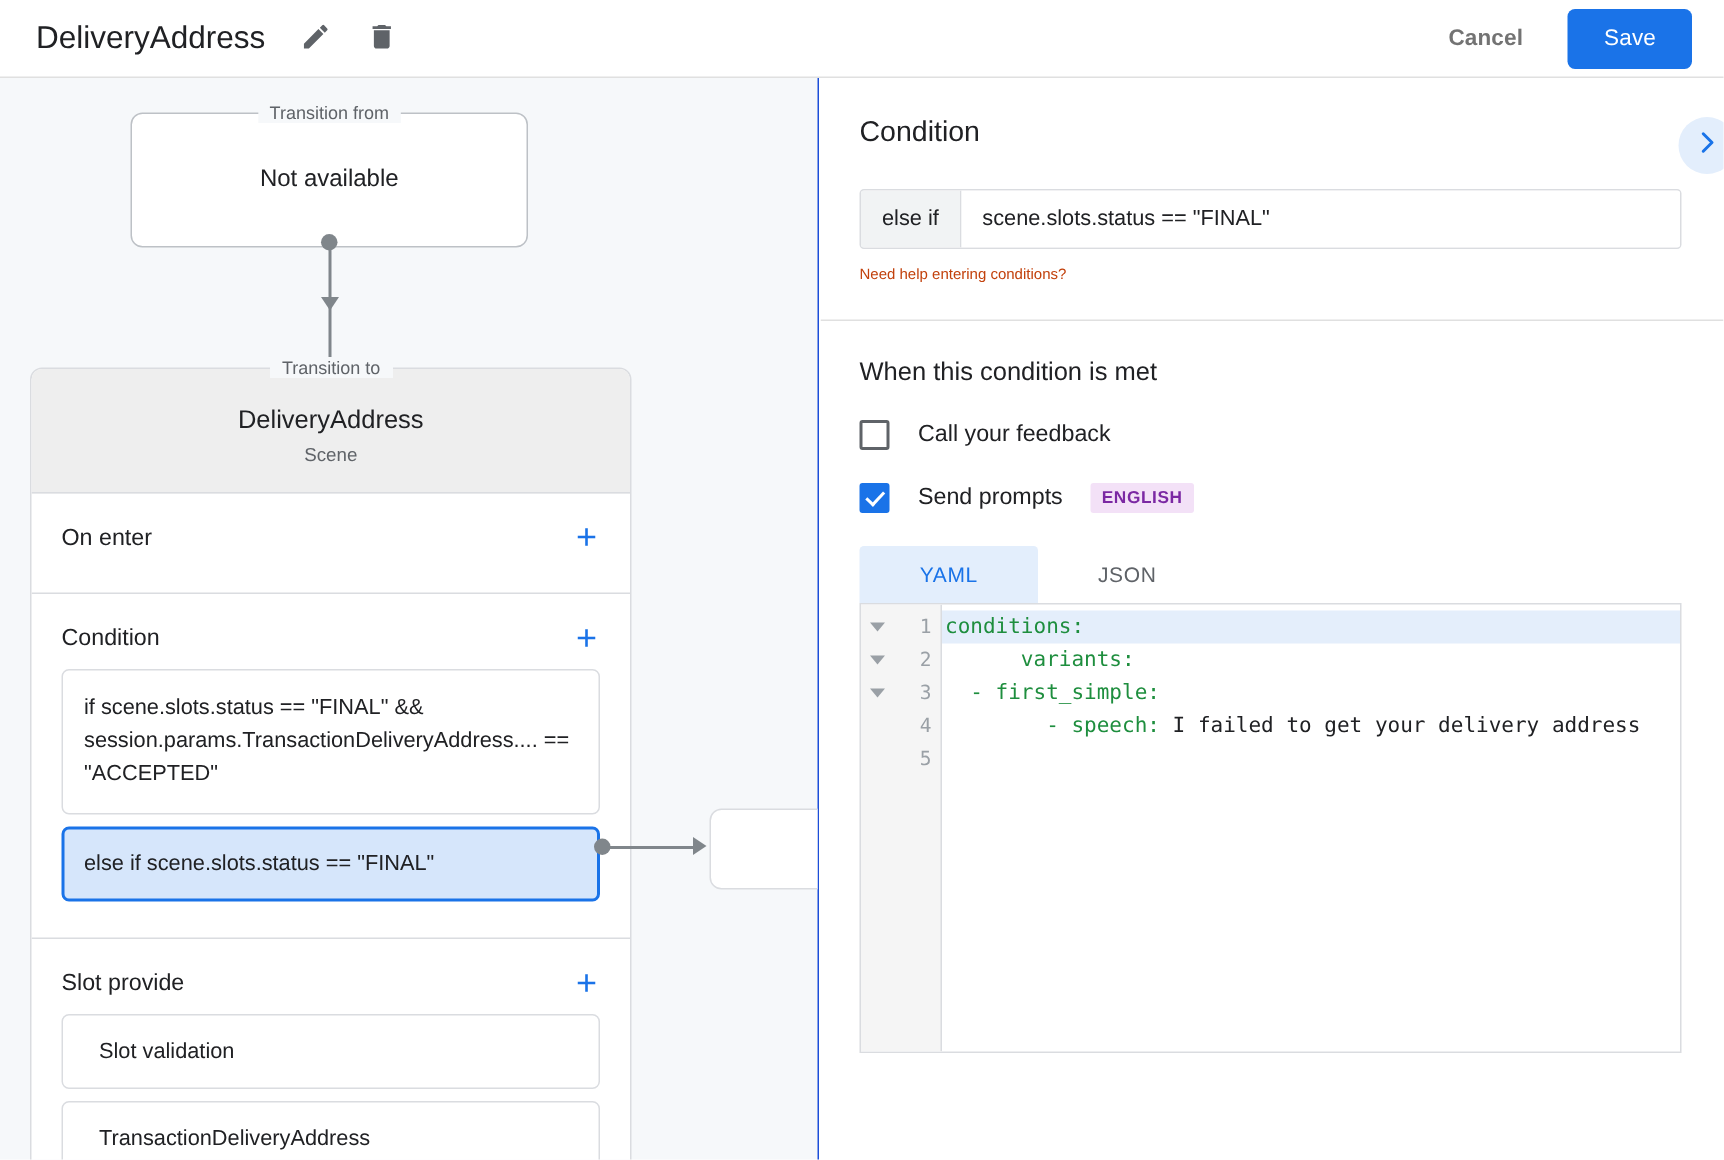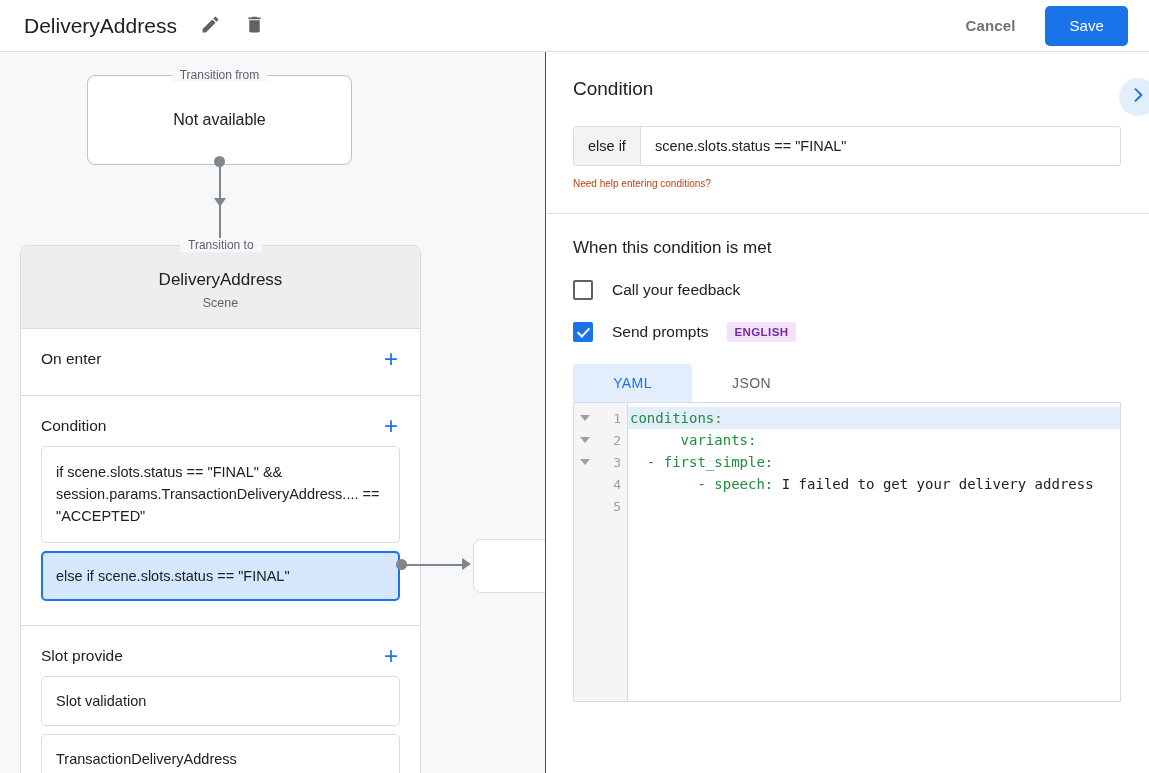--- a/index.html
+++ b/index.html
@@ -172,21 +172,21 @@
     cursor: pointer;
     width: 22px; text-align: center;
     background: none; border: none; padding: 0;
     font-family: "Liberation Sans", sans-serif;
   }
   .item-box {
     margin: 0 20px 8px 20px;
     border: 1px solid #dadce0;
     border-radius: 5px;
     background: #ffffff;
-    padding: 13px 14px;
+    padding: 13px 24px;
     font-size: 14.5px;
     color: #202124;
     line-height: 22px;
     cursor: pointer;
   }
   .item-box.selected {
     border: 2px solid #1a73e8;
     background: #d6e6fb;
     padding: 12px 13px;
   }

